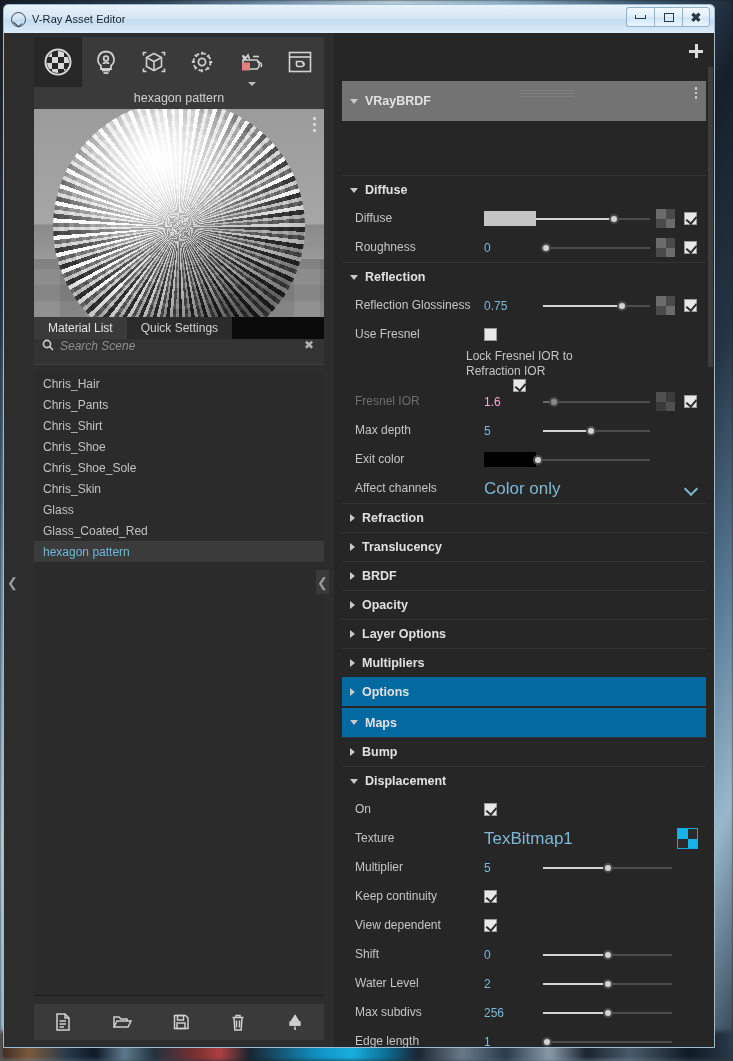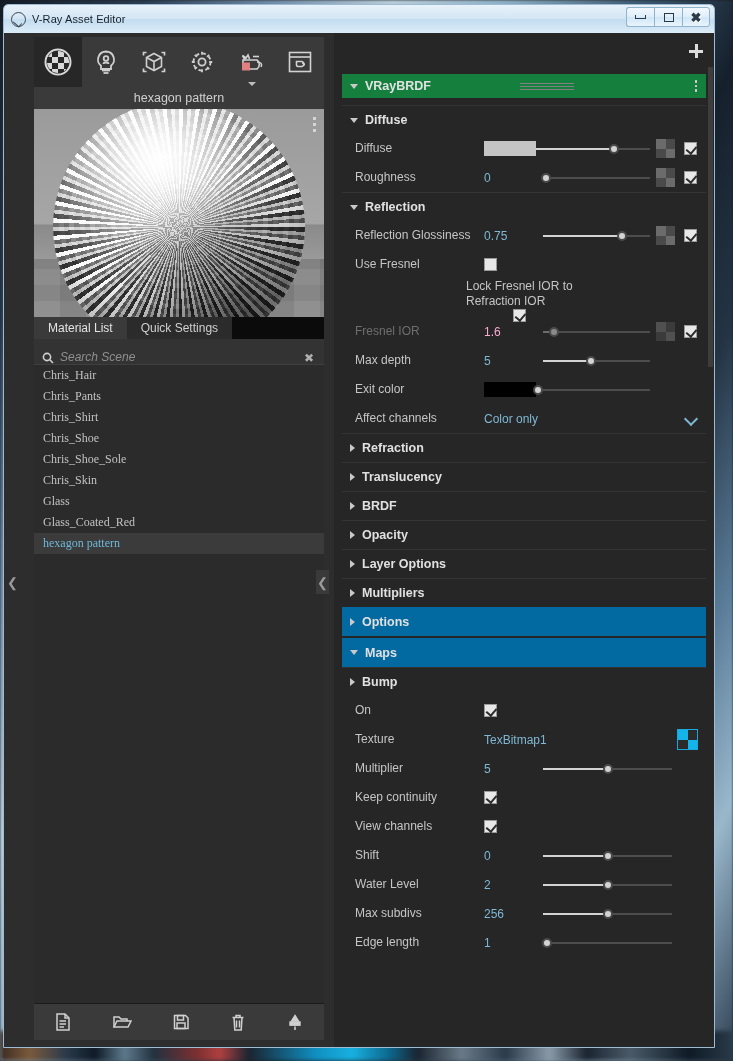--- a/index.html
+++ b/index.html
@@ -158,37 +158,36 @@
   }
   .tab {
     padding: 0 14px; height: 22px; display: flex; align-items: center;
     font-size: 12px; color: #cfcfcf; background: #2b2b2b;
   }
   .tab.active { background: #3a3a3a; color: #e3e3e3; }
 
   
   #search-row {
     margin: 0 10px; height: 26px; background: #333333;
-    display: flex; align-items: flex-end; position: relative;
+    display: flex; align-items: flex-start; position: relative;
     border-bottom: 1px solid #3f3f3f;
   }
   #search-icon { margin: 0 6px 0 8px; color: #cfcfcf; }
   #search-input {
     flex: 1; background: transparent; border: none; outline: none;
     color: #cfcfcf; font-size: 12px; font-style: italic;
     font-family: "Liberation Sans", sans-serif;
   }
   #search-input::placeholder { color: #8f8f8f; font-style: italic; }
   #search-clear { margin-right: 10px; color: #b0b0b0; font-size: 12px; line-height: 1; }
 
   
   #matlist {
-    margin: 0 10px; flex: 1; background: #2b2b2b; overflow: hidden;
+    margin: 8px 10px; flex: 1; background: #2b2b2b; overflow: hidden;
     border-bottom: 1px solid #1c1c1c;
-    font-family: Liberation Serif, serif;
   }
   .mat {
     height: 21px; display: flex; align-items: center;
     padding-left: 9px; font-size: 12px; color: #c2c2c2;
   }
   .mat.selected { background: #3b3b3b; color: #6fb8d8; }
 
   
   #bottombar {
     margin: 0 10px 0 10px; height: 36px; background: #3a3a3a;
@@ -216,36 +215,36 @@
     position: absolute; right: 11px; top: 11px;
     width: 14px; height: 14px; color: #dcdcdc;
   }
   #add-btn::before, #add-btn::after {
     content: ""; position: absolute; background: #dcdcdc;
   }
   #add-btn::before { left: 0; top: 5.5px; width: 14px; height: 3px; }
   #add-btn::after { left: 5.5px; top: 0; width: 3px; height: 14px; }
 
   #brdf-header {
-    margin: 7px 8px; height: 24px; background: #15803d;
+    margin: 14px 8px; height: 40px; background: #737373;
     display: flex; align-items: center; position: relative;
   }
   #brdf-header .tri { margin: 0 7px 0 8px; }
   #brdf-title { font-size: 12.5px; color: #e2e2e2; font-weight: bold; }
   #brdf-grip {
     position: absolute; left: 178px; top: 9px; width: 54px; height: 7px;
     background: repeating-linear-gradient(180deg, #808080 0 1px, transparent 1px 3px);
   }
   #brdf-menu {
     position: absolute; right: 9px; top: 6px;
     display: flex; flex-direction: column; gap: 2px;
   }
   #brdf-menu i { width: 2.5px; height: 2.5px; background: #c8c8c8; display: block; }
 
-  #scroll-area { flex: 1; padding: 0 8px; overflow: hidden; position: relative; }
+  #scroll-area { flex: 1; padding: 0 8px; overflow: hidden; position: relative; margin-top: 40px; }
 
   .section-head {
     height: 29px; display: flex; align-items: center;
     font-size: 12.5px; color: #e0e0e0; font-weight: bold;
   }
   .section-head.boxed { background: #0369a1; }
   .section-head .tri { margin: 0 7px 0 8px; }
   .section-head.plain { border-top: 1px solid #343434; }
 
   .tri { width: 0; height: 0; flex: none; }
@@ -295,21 +294,21 @@
     position: relative; margin-right: 9px;
   }
   .cbox.checked::after {
     content: ""; position: absolute; left: 3px; top: 1px;
     width: 5px; height: 8px;
     border: 2px solid #2c2c2c; border-top: none; border-left: none;
     transform: rotate(40deg);
   }
   .cbox.standalone { margin-left: 0; }
 
-  .link { font-size: 12px; color: #7fb8d4; }
+  .link { font-size: 17px; color: #7fb8d4; }
   .chevdown { width: 12px; height: 12px; position: relative; margin-right: 9px; }
   .chevdown::after {
     content: ""; position: absolute; left: 1px; top: 1px;
     width: 8px; height: 8px;
     border: 2px solid #7fb8d4; border-top: none; border-left: none;
     transform: rotate(45deg);
   }
   .spacer { flex: 1; }
 
   #right-scrollbar {
@@ -665,20 +664,24 @@
         <div class="section-head boxed" style="margin-top:2px">
           <span class="tri down"></span>
           <span>Maps</span>
         </div>
 
         <div class="section-head plain">
           <span class="tri right"></span>
           <span>Bump</span>
         </div>
 
+        <div class="section-head plain">
+          <span class="tri down"></span>
+          <span>Displacement</span>
+        </div>
 
         <div class="prow">
           <span class="plabel">On</span>
           <span class="cbox checked standalone"></span>
         </div>
 
         <div class="prow">
           <span class="plabel">Texture</span>
           <span class="link">TexBitmap1</span>
           <span class="spacer"></span>
@@ -705,21 +708,21 @@
               <i></i>
             </span>
         </div>
 
         <div class="prow">
           <span class="plabel">Keep continuity</span>
           <span class="cbox checked standalone"></span>
         </div>
 
         <div class="prow">
-          <span class="plabel">View channels</span>
+          <span class="plabel">View dependent</span>
           <span class="cbox checked standalone"></span>
         </div>
 
         <div class="prow">
           <span class="plabel">Shift</span>
           <span class="pval">0</span>
           <span class="slider">
             <i class="track"></i>
               <i class="fill" style="width:50%"></i>
               <i class="knob" style="left:50%"></i>

